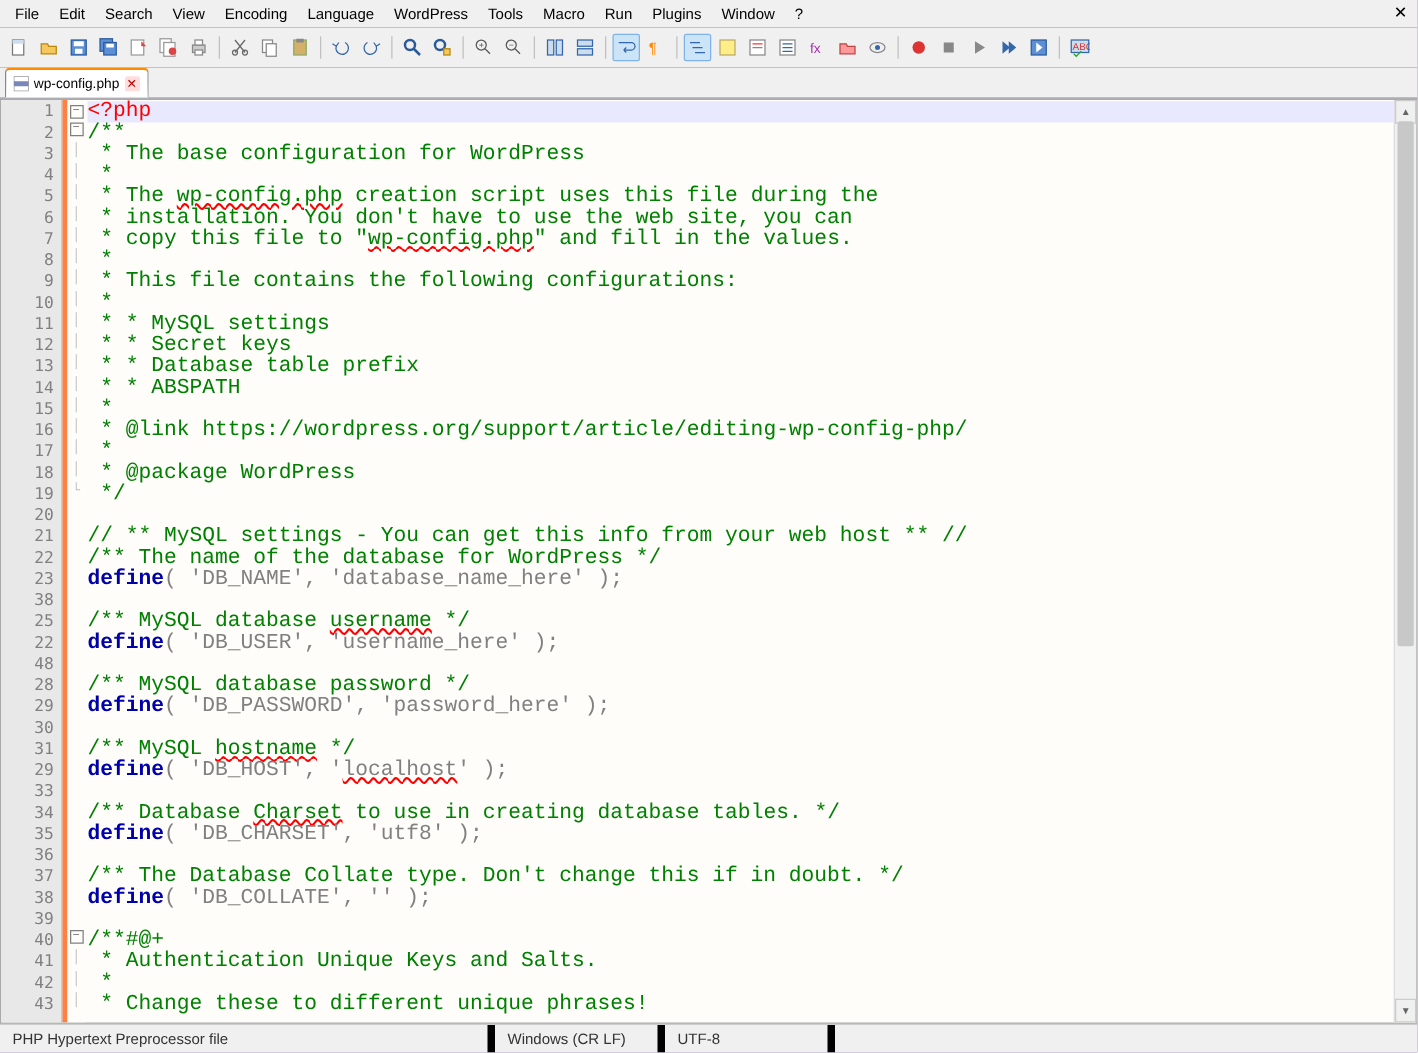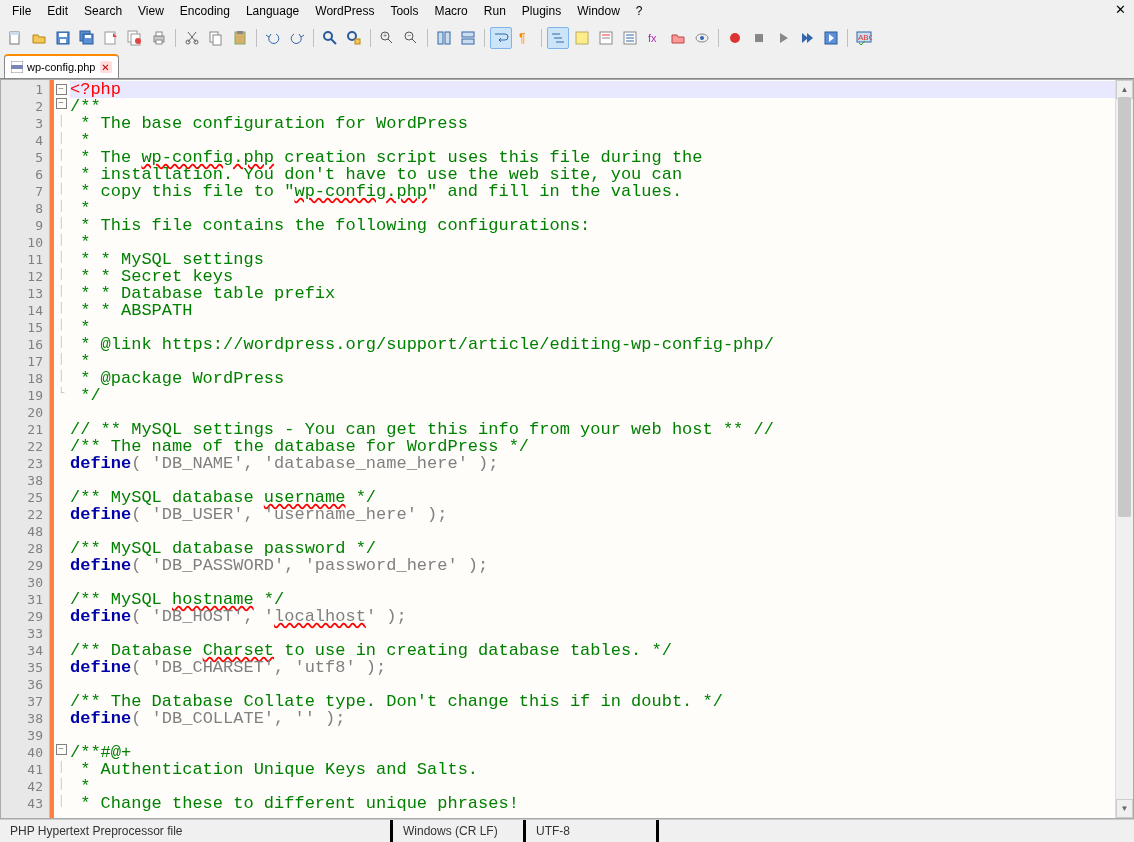--- a/index.html
+++ b/index.html
@@ -20,21 +20,21 @@
   .foldcol{width:14px;background:#fefdfa;font-family:Consolas,monospace;font-size:10px;line-height:17px;text-align:center;color:#808080;padding-top:1px}
   .fold{border:1px solid #808080;width:9px;height:9px;margin:3px auto;font-size:9px;line-height:7px;color:#808080;font-family:monospace}
   .foldline{color:#c0c0c0}
   .changebar{width:4px;background:#ff8040}
   .code{flex:1;font-family:Consolas,"Courier New",monospace;font-size:17px;line-height:17px;white-space:pre;padding-top:1px;padding-left:2px;overflow:hidden}
   .code .hl-line{background:#e8e8ff;display:block}
   .scrollbar-v{width:17px;background:#f0f0f0;position:relative;border-left:1px solid #ddd}
   .scroll-btn{height:17px;background:#f0f0f0;border:1px solid #ccc;display:flex;align-items:center;justify-content:center;font-size:8px;color:#666}
   .scroll-thumb{position:absolute;left:2px;right:2px;top:17px;height:420px;background:#c8c8c8;border-radius:2px}
   .statusbar{display:flex;align-items:center;height:22px;background:#f0f0f0;border-top:1px solid #ccc;font-size:12px;color:#333}
-  .status-cell{padding:0 10px;border-right:3px solid #000000;height:100%;display:flex;align-items:center}
+  .status-cell{padding:0 10px;border-right:6px solid #000000;height:100%;display:flex;align-items:center}
   
   .op{color:#ff0000}
   .cm{color:#008000}
   .kw{color:#0000aa;font-weight:bold}
   .str{color:#808080}
   .lnk{color:#008000;}
   .wavy{text-decoration:underline wavy #ff0000}
   
   svg{display:block}
 </style>

